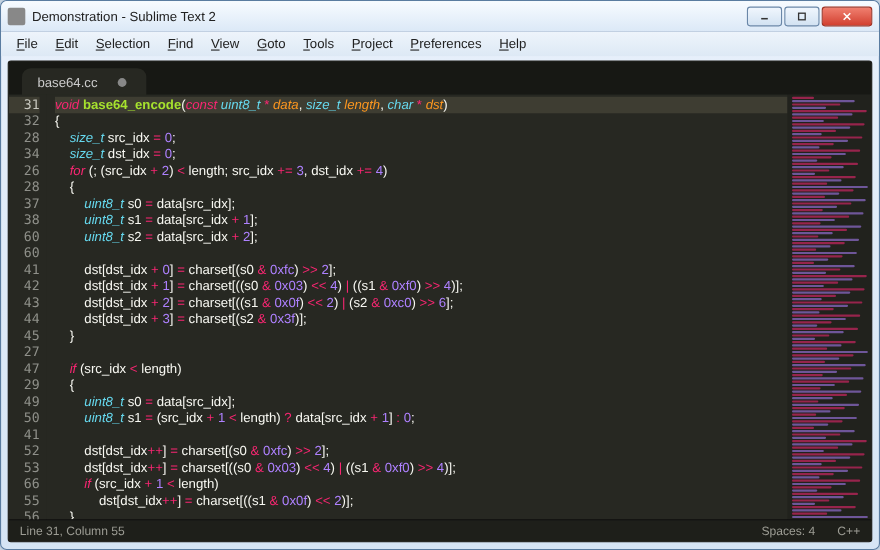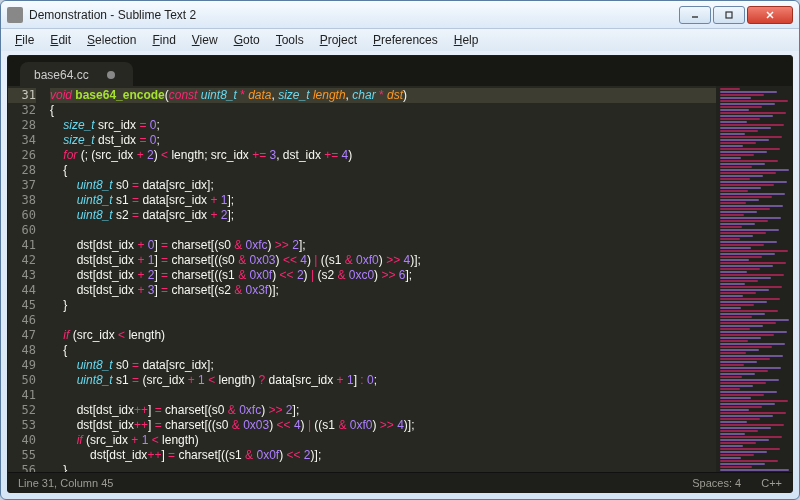--- a/index.html
+++ b/index.html
@@ -196,29 +196,29 @@
           <div>28</div>
           <div>37</div>
           <div>38</div>
           <div>60</div>
           <div>60</div>
           <div>41</div>
           <div>42</div>
           <div>43</div>
           <div>44</div>
           <div>45</div>
-          <div>46</div>
+          <div>27</div>
           <div>47</div>
-          <div>48</div>
+          <div>29</div>
           <div>49</div>
           <div>50</div>
           <div>41</div>
           <div>52</div>
           <div>53</div>
-          <div>40</div>
+          <div>66</div>
           <div>55</div>
           <div>56</div>
         </div>
       <div class="code" id="code"><span class="line active"><span class="kw">void</span><span class="pn"> </span><span class="fn">base64_encode</span><span class="pn">(</span><span class="kw">const</span><span class="pn"> </span><span class="typ">uint8_t</span><span class="pn"> </span><span class="op">*</span><span class="pn"> </span><span class="prm">data</span><span class="pn">, </span><span class="typ">size_t</span><span class="pn"> </span><span class="prm">length</span><span class="pn">, </span><span class="typ">char</span><span class="pn"> </span><span class="op">*</span><span class="pn"> </span><span class="prm">dst</span><span class="pn">)</span></span>
 <span class="line"><span class="pn">{</span></span>
 <span class="line"><span class="pn">    </span><span class="typ">size_t</span><span class="pn"> src_idx </span><span class="op">=</span><span class="pn"> </span><span class="num">0</span><span class="pn">;</span></span>
 <span class="line"><span class="pn">    </span><span class="typ">size_t</span><span class="pn"> dst_idx </span><span class="op">=</span><span class="pn"> </span><span class="num">0</span><span class="pn">;</span></span>
 <span class="line"><span class="pn">    </span><span class="kw">for</span><span class="pn"> (; (src_idx </span><span class="op">+</span><span class="pn"> </span><span class="num">2</span><span class="pn">) </span><span class="op">&lt;</span><span class="pn"> length; src_idx </span><span class="op">+=</span><span class="pn"> </span><span class="num">3</span><span class="pn">, dst_idx </span><span class="op">+=</span><span class="pn"> </span><span class="num">4</span><span class="pn">)</span></span>
 <span class="line"><span class="pn">    {</span></span>
 <span class="line"><span class="pn">        </span><span class="typ">uint8_t</span><span class="pn"> s0 </span><span class="op">=</span><span class="pn"> data[src_idx];</span></span>
@@ -368,20 +368,20 @@
           <div class="mm-block" style="top: 368px; width: 34px; background: rgb(249, 38, 114); opacity: 0.55;"></div>
           <div class="mm-block" style="top: 371px; width: 21px; background: rgb(174, 129, 255); opacity: 0.55;"></div>
           <div class="mm-block" style="top: 374px; width: 58px; background: rgb(249, 38, 114); opacity: 0.55;"></div>
           <div class="mm-block" style="top: 377px; width: 45px; background: rgb(174, 129, 255); opacity: 0.55;"></div>
           <div class="mm-block" style="top: 380px; width: 32px; background: rgb(249, 38, 114); opacity: 0.55;"></div>
           <div class="mm-block" style="top: 383px; width: 69px; background: rgb(174, 129, 255); opacity: 0.55;"></div>
         </div>
     </div>
 
     <div class="statusbar">
-      <span>Line 31, Column 45</span>
+      <span>Line 31, Column 55</span>
       <span class="spacer"></span>
       <span class="cell">Spaces: 4</span>
       <span class="cell">C++</span>
     </div>
   </div>
 
 </div>
 
 </body></html>

